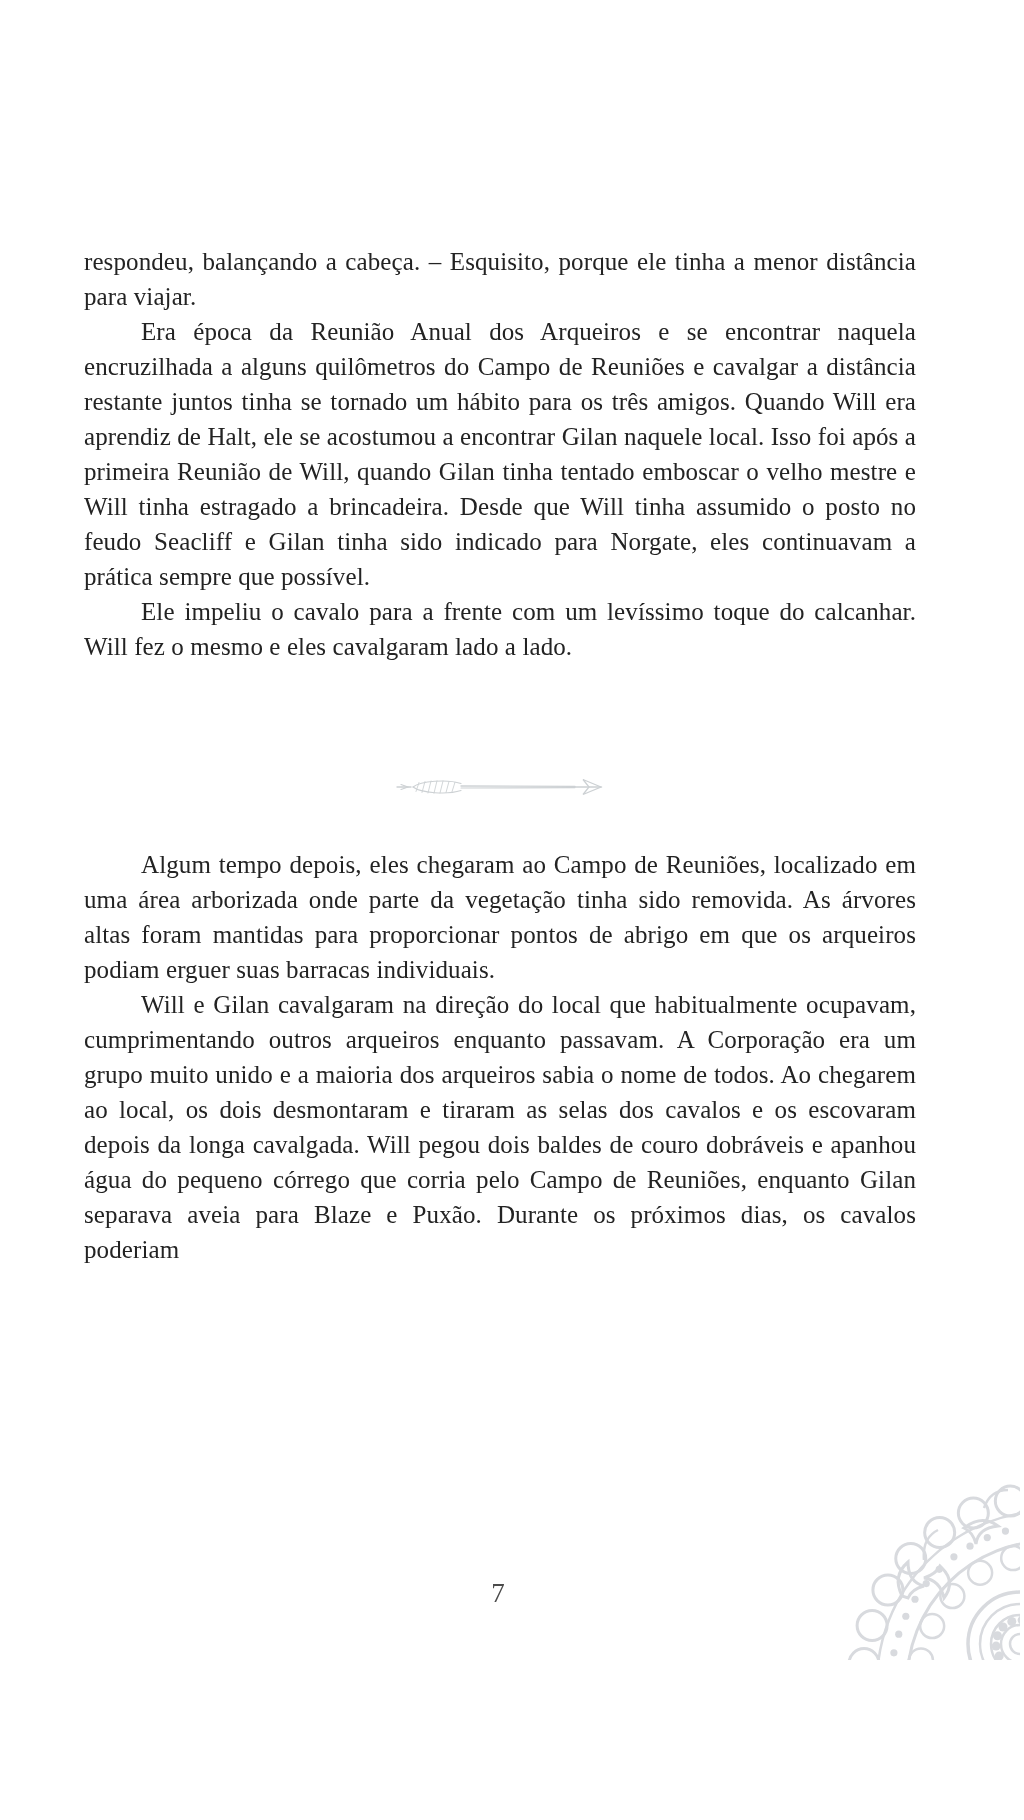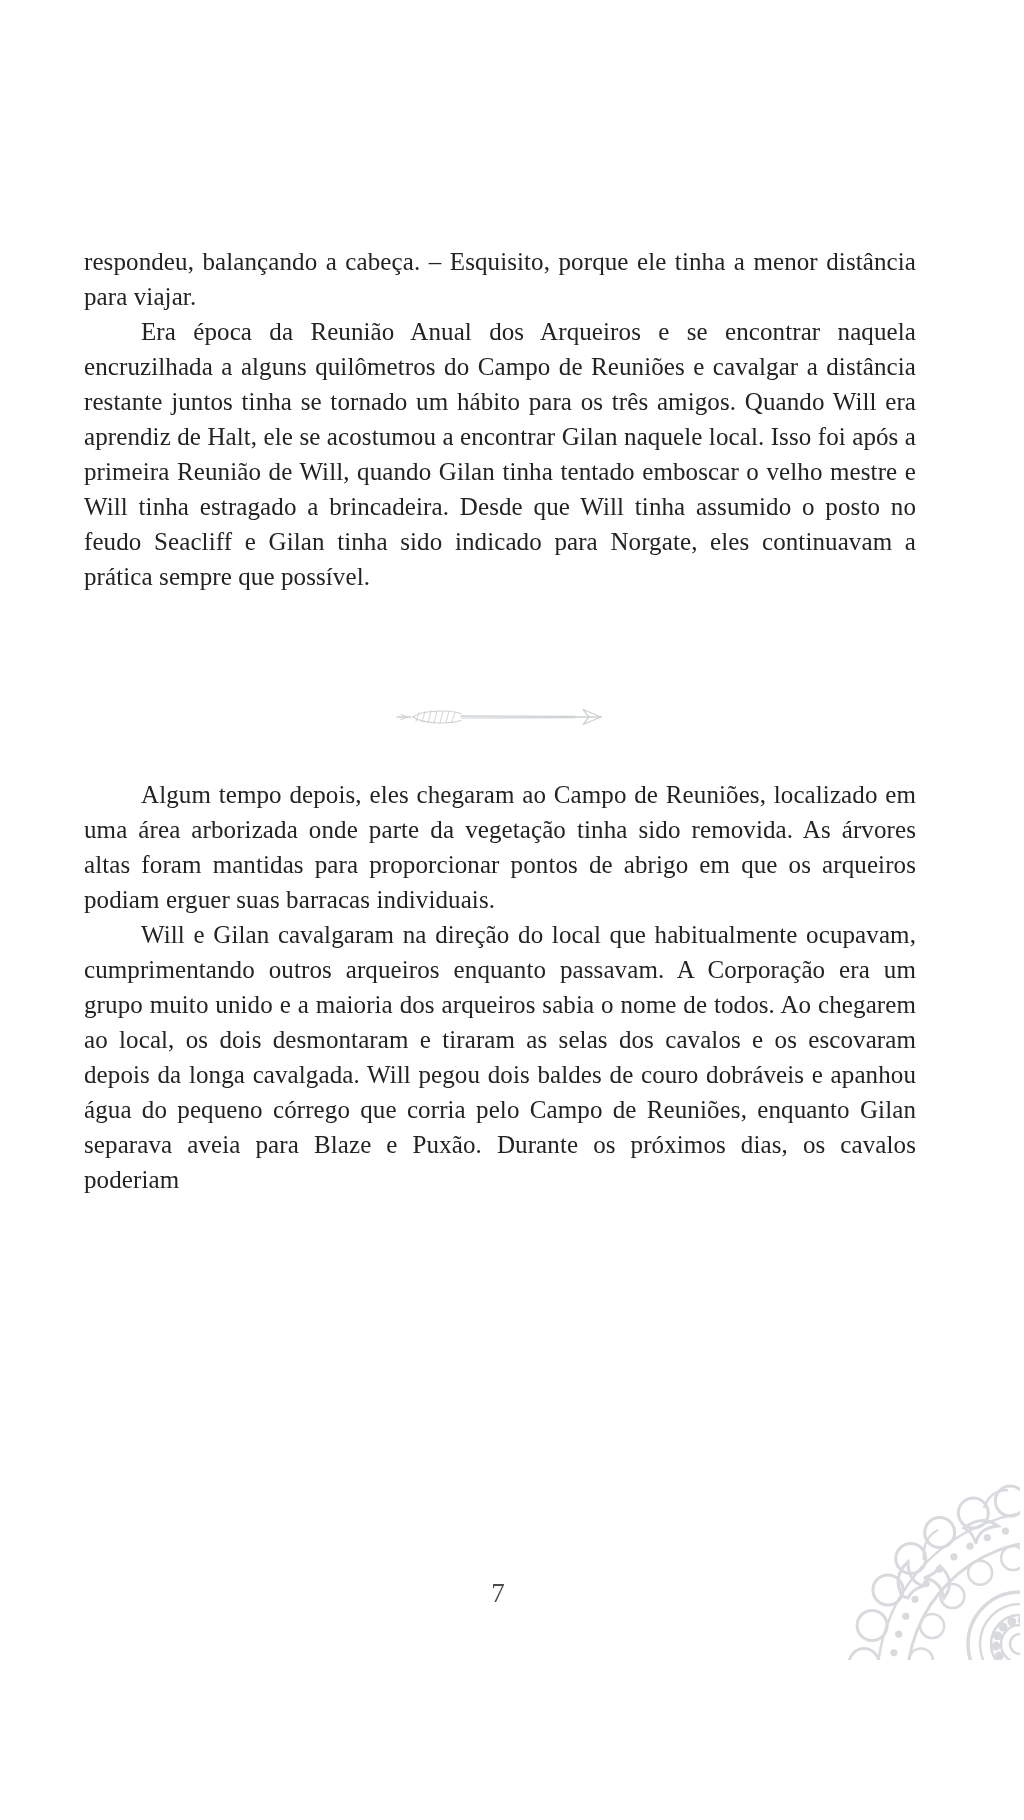--- a/index.html
+++ b/index.html
@@ -67,20 +67,21 @@
 </head>
 <body>
 
 <div id="page" style="--bg: #ffffff; --text: #232323; --pagenum: #4b4b4b;">
 
   <div id="text-block">
 
     <div>
         <p class="">respondeu, balançando a cabeça. – Esquisito, porque ele tinha a menor distância para viajar.</p>
         <p class="indent">Era época da Reunião Anual dos Arqueiros e se encontrar naquela encruzilhada a alguns quilômetros do Campo de Reuniões e cavalgar a distância restante juntos tinha se tornado um hábito para os três amigos. Quando Will era aprendiz de Halt, ele se acostumou a encontrar Gilan naquele local. Isso foi após a primeira Reunião de Will, quando Gilan tinha tentado emboscar o velho mestre e Will tinha estragado a brincadeira. Desde que Will tinha assumido o posto no feudo Seacliff e Gilan tinha sido indicado para Norgate, eles continuavam a prática sempre que possível.</p>
+        <p class="indent">Ele impeliu o cavalo para a frente com um levíssimo toque do calcanhar. Will fez o mesmo e eles cavalgaram lado a lado.</p>
       </div>
 
     <div class="divider-wrap">
 
       <svg width="210" height="24" viewBox="0 0 210 24" fill="none" stroke="#cdd1d4" stroke-width="1.4" stroke-linecap="round">
 
         <path d="M2 12 L16 12"></path>
         <path d="M6 9.5 L13 12 L6 14.5" stroke-width="1.1"></path>
 
         <path d="M18 12 C 26 6, 52 4, 66 8.5" stroke-width="1.1"></path>

